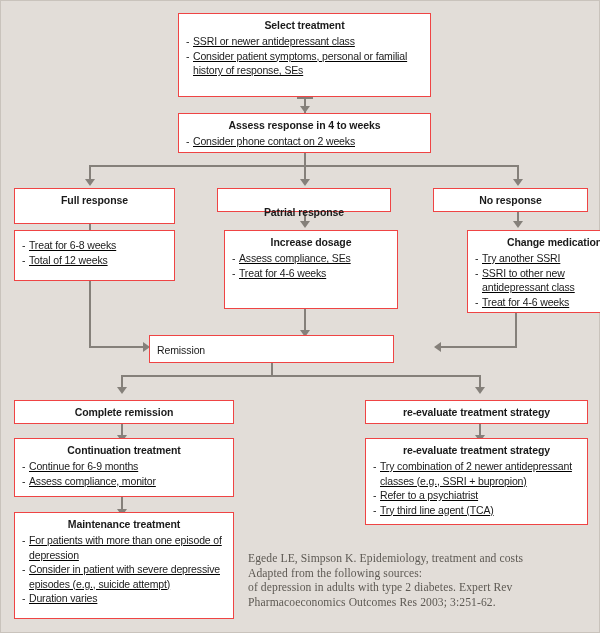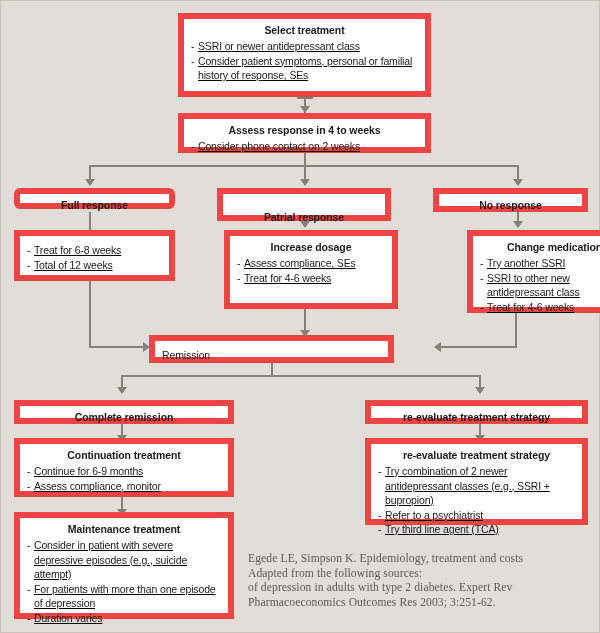--- a/index.html
+++ b/index.html
@@ -17,21 +17,21 @@
     position: relative;
     width: 600px;
     height: 633px;
     background: #e2ddd8;
     box-sizing: border-box;
     border: 1px solid #c9c3bc;
   }
   .box {
     position: absolute;
     background: #ffffff;
-    border: 6px solid #ef4444;
+    border: 1px solid #ef4444;
     box-sizing: border-box;
     z-index: 5;
     padding: 4px 7px 5px 7px;
   }
   .box-title {
     font-weight: bold;
     font-size: 10.5px;
     color: #1a1a1a;
     text-align: center;
     line-height: 14px;
@@ -191,21 +191,21 @@
     </ul>
   </div>
 
   <div class="box" style="left:177px; top:112px; width:253px; height:40px;">
     <div class="box-title">Assess response in 4 to weeks</div>
     <ul class="bullets">
       <li>Consider phone contact on 2 weeks</li>
     </ul>
   </div>
 
-  <div class="box" style="left:13px; top:187px; width:161px; height:19px; padding-top:4px;border-radius:6px;">
+  <div class="box" style="left:13px; top:187px; width:161px; height:36px; padding-top:4px;">
     <div class="box-title solo">Full response</div>
   </div>
 
   <div class="box" style="left:216px; top:187px; width:174px; height:24px; padding-top:16px;">
     <div class="box-title solo">Patrial response</div>
   </div>
 
   <div class="box" style="left:432px; top:187px; width:155px; height:24px; padding-top:4px;">
     <div class="box-title solo">No response</div>
   </div>
@@ -259,22 +259,22 @@
     <ul class="bullets">
       <li class="wrap">Try combination of 2 newer antidepressant classes (e.g., SSRI + bupropion)</li>
       <li>Refer to a psychiatrist</li>
       <li>Try third line agent (TCA)</li>
     </ul>
   </div>
 
   <div class="box" style="left:13px; top:511px; width:220px; height:107px;">
     <div class="box-title">Maintenance treatment</div>
     <ul class="bullets">
+      <li class="wrap">For patients with more than one episode of depression</li>
       <li class="wrap">Consider in patient with severe depressive episodes (e.g., suicide attempt)</li>
-      <li class="wrap">For patients with more than one episode of depression</li>
       <li>Duration varies</li>
     </ul>
   </div>
 
   <div class="citation" style="left:247px; top:551px;">
     <div>Egede LE, Simpson K. Epidemiology, treatment and costs</div>
     <div>Adapted from the following sources:</div>
     <div>of depression in adults with type 2 diabetes. Expert Rev</div>
     <div>Pharmacoeconomics Outcomes Res 2003; 3:251-62.</div>
   </div>

